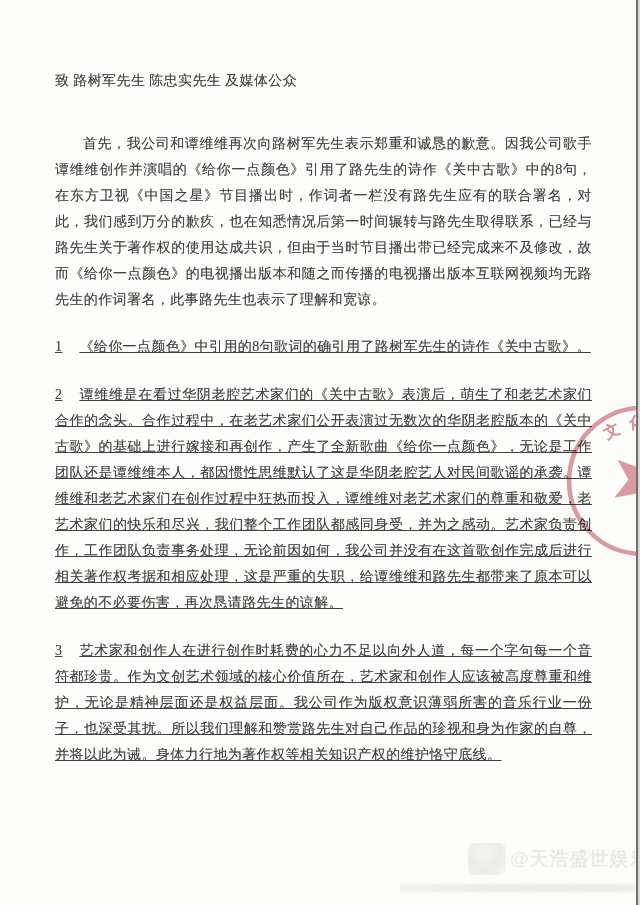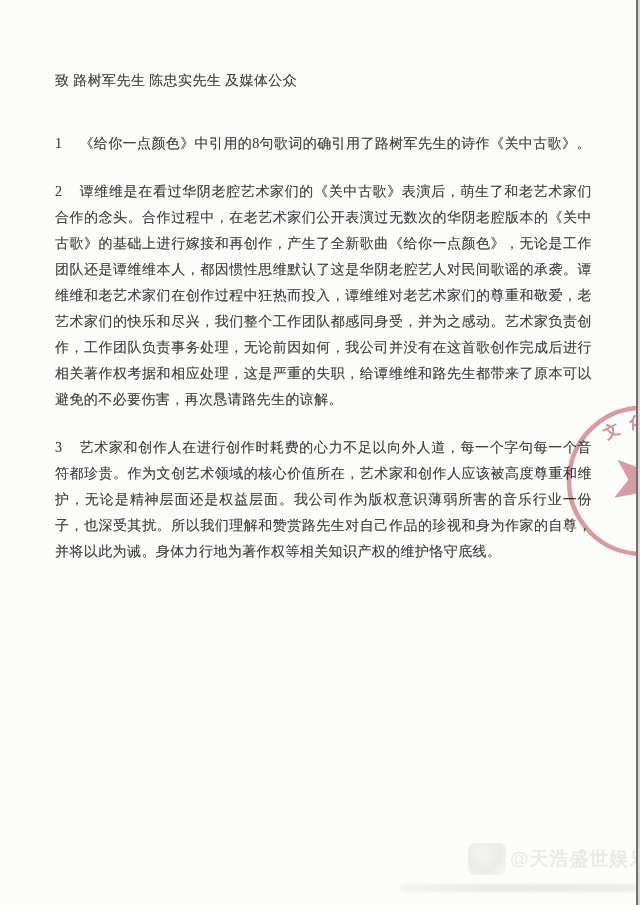--- a/index.html
+++ b/index.html
@@ -35,21 +35,21 @@
     letter-spacing: 0.4px;
     text-align: justify;
     text-shadow: 0 0 0.6px rgba(70,70,70,0.45);
   }
 
   .salutation { margin: 0 0 37px 0; }
 
   .para { margin: 0 0 21px 0; }
   .indent { text-indent: 2em; }
 
-  .item { margin: 0 0 22px 0; }
+  .item { margin: 0 0 22px 0; text-decoration: underline; }
   .item .num { margin-right: 17px; }
   .item-first { margin-top: 6px; }
 
   
   .seal {
     position: absolute;
     left: 563px; top: 402px;
     width: 158px; height: 158px;
     mix-blend-mode: multiply;
     opacity: 0.88;
@@ -87,20 +87,21 @@
 </style>
 </head>
 <body>
 
 <div class="page">
 
   <div class="doc-body">
 
     <p class="salutation">致 路树军先生 陈忠实先生 及媒体公众</p>
 
+    <p class="para indent">首先，我公司和谭维维再次向路树军先生表示郑重和诚恳的歉意。因我公司歌手谭维维创作并演唱的《给你一点颜色》引用了路先生的诗作《关中古歌》中的8句，在东方卫视《中国之星》节目播出时，作词者一栏没有路先生应有的联合署名，对此，我们感到万分的歉疚，也在知悉情况后第一时间辗转与路先生取得联系，已经与路先生关于著作权的使用达成共识，但由于当时节目播出带已经完成来不及修改，故而《给你一点颜色》的电视播出版本和随之而传播的电视播出版本互联网视频均无路先生的作词署名，此事路先生也表示了理解和宽谅。</p>
 
 
     <p class="item item-first">
       <span class="num">1</span><span>《给你一点颜色》中引用的8句歌词的确引用了路树军先生的诗作《关中古歌》。</span>
     </p>
 
     <p class="item">
       <span class="num">2</span><span>谭维维是在看过华阴老腔艺术家们的《关中古歌》表演后，萌生了和老艺术家们合作的念头。合作过程中，在老艺术家们公开表演过无数次的华阴老腔版本的《关中古歌》的基础上进行嫁接和再创作，产生了全新歌曲《给你一点颜色》，无论是工作团队还是谭维维本人，都因惯性思维默认了这是华阴老腔艺人对民间歌谣的承袭。谭维维和老艺术家们在创作过程中狂热而投入，谭维维对老艺术家们的尊重和敬爱，老艺术家们的快乐和尽兴，我们整个工作团队都感同身受，并为之感动。艺术家负责创作，工作团队负责事务处理，无论前因如何，我公司并没有在这首歌创作完成后进行相关著作权考据和相应处理，这是严重的失职，给谭维维和路先生都带来了原本可以避免的不必要伤害，再次恳请路先生的谅解。</span>
     </p>
 

